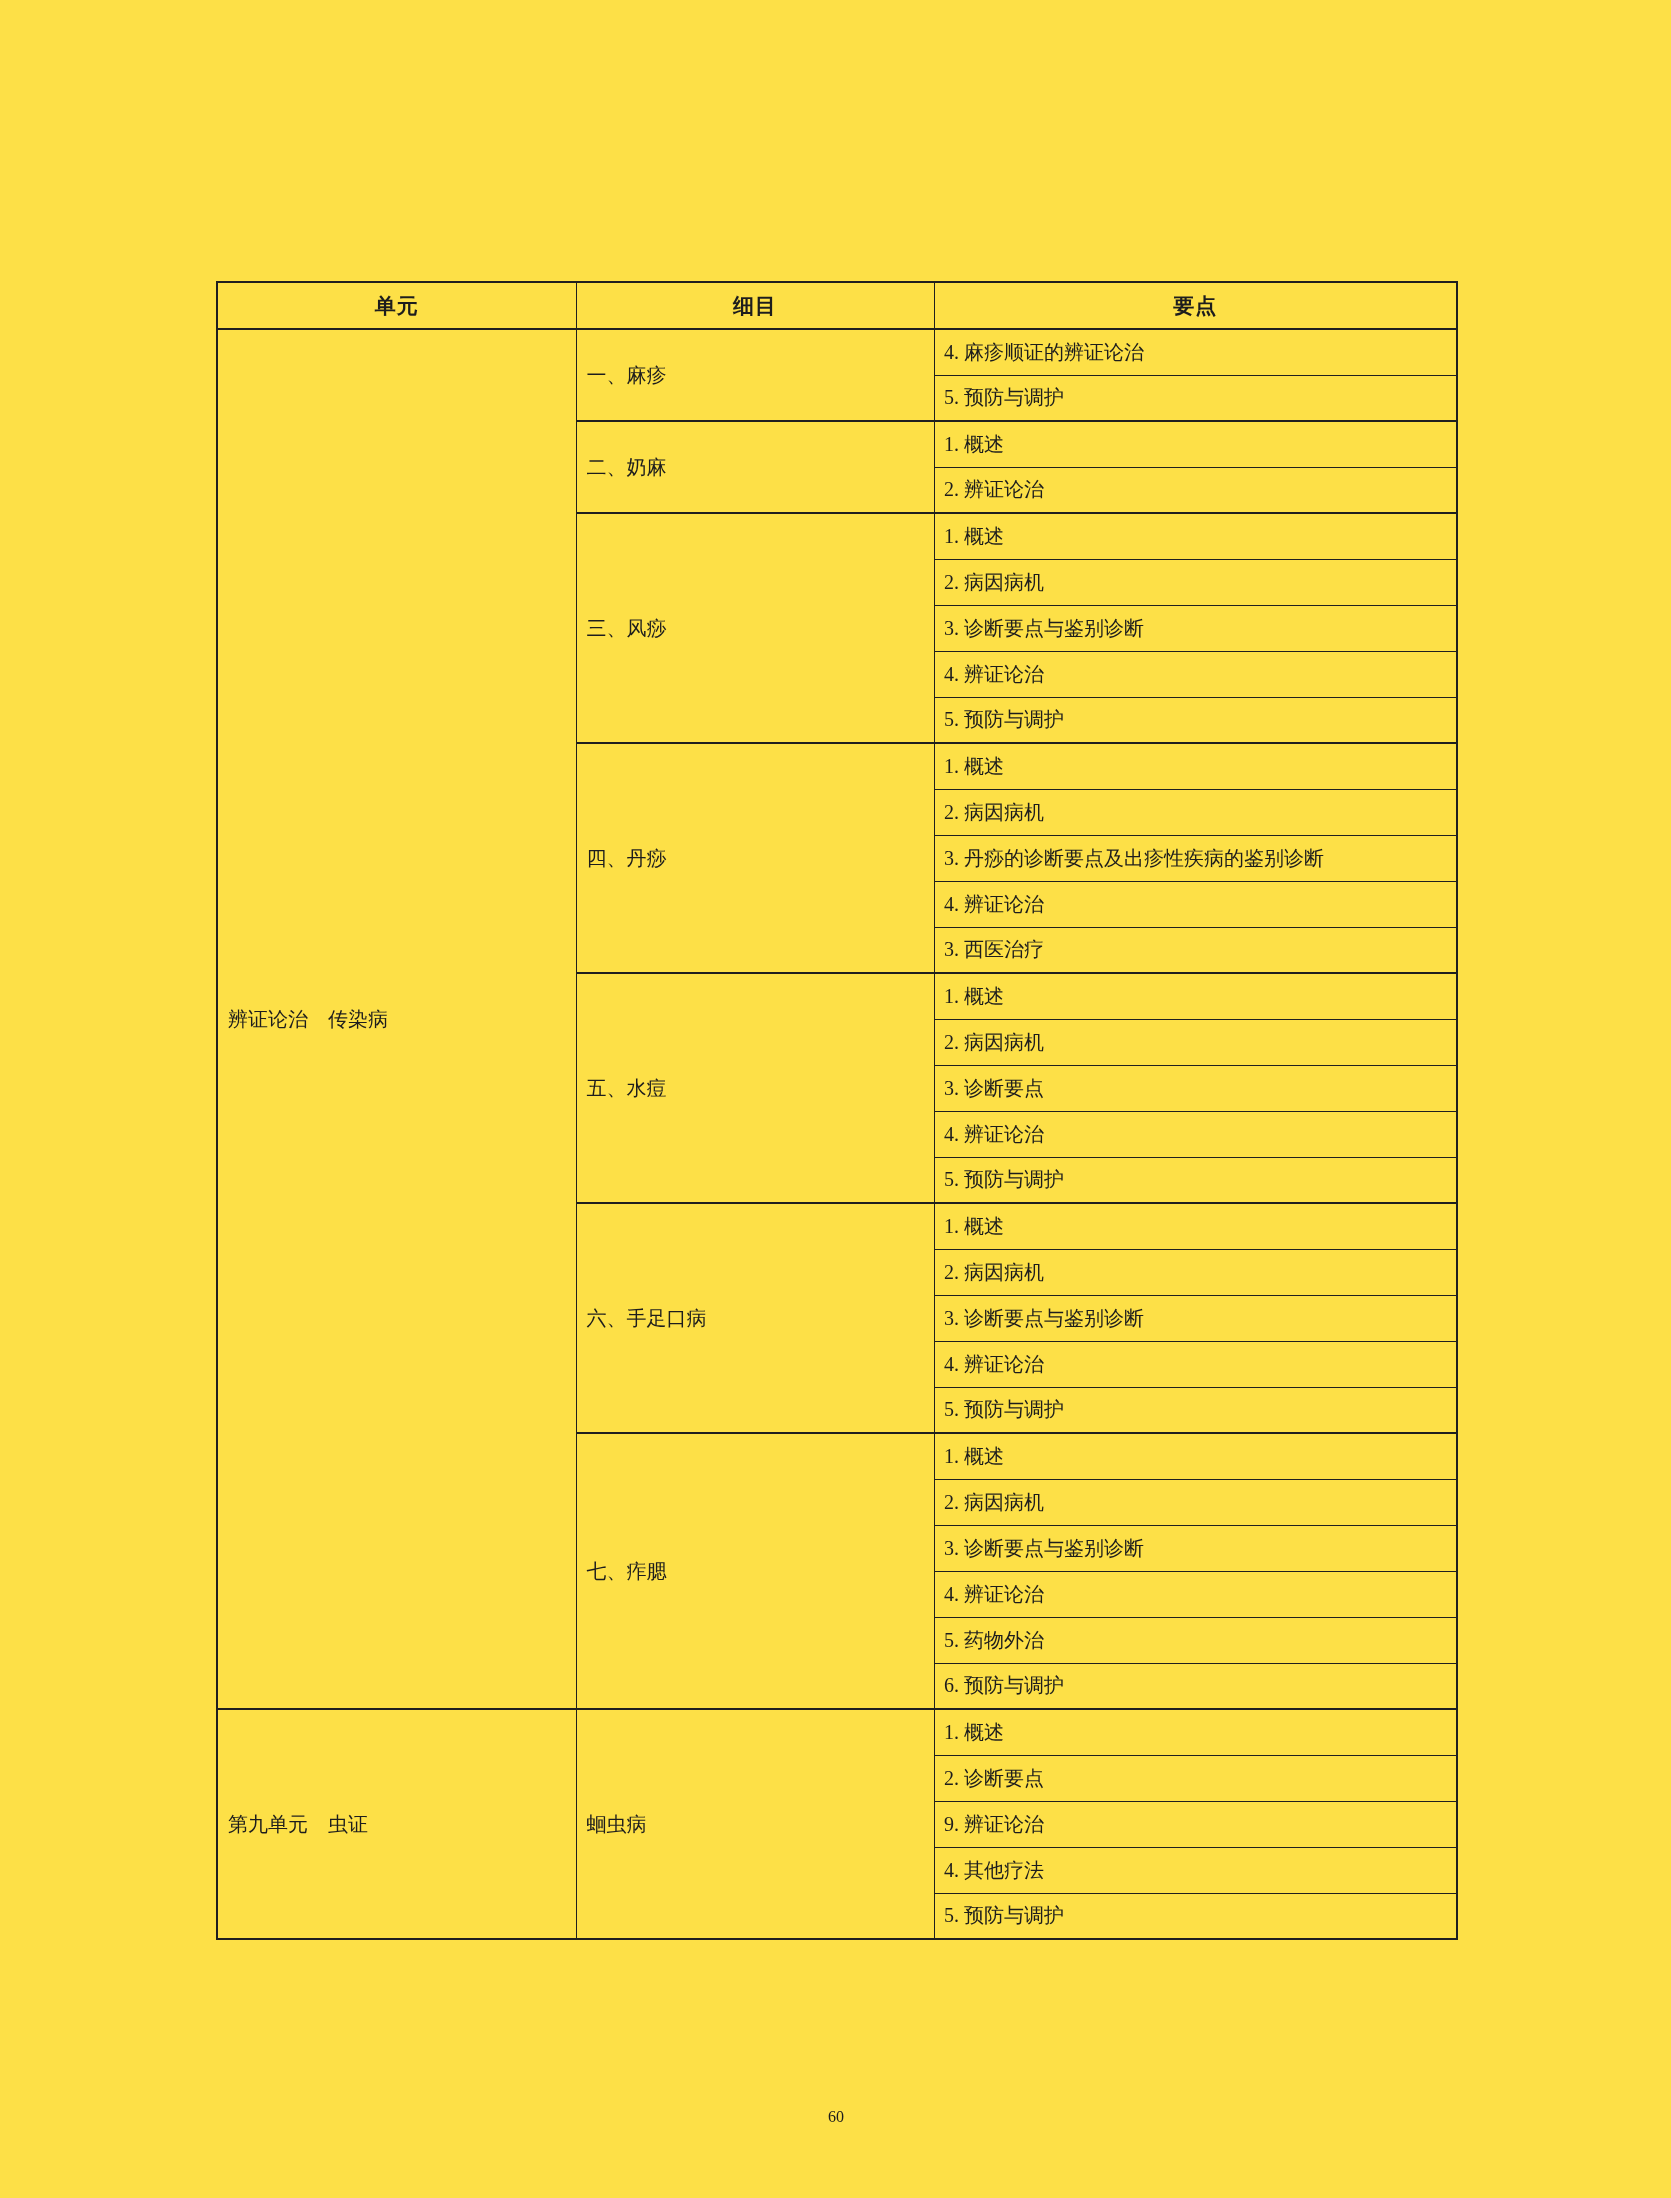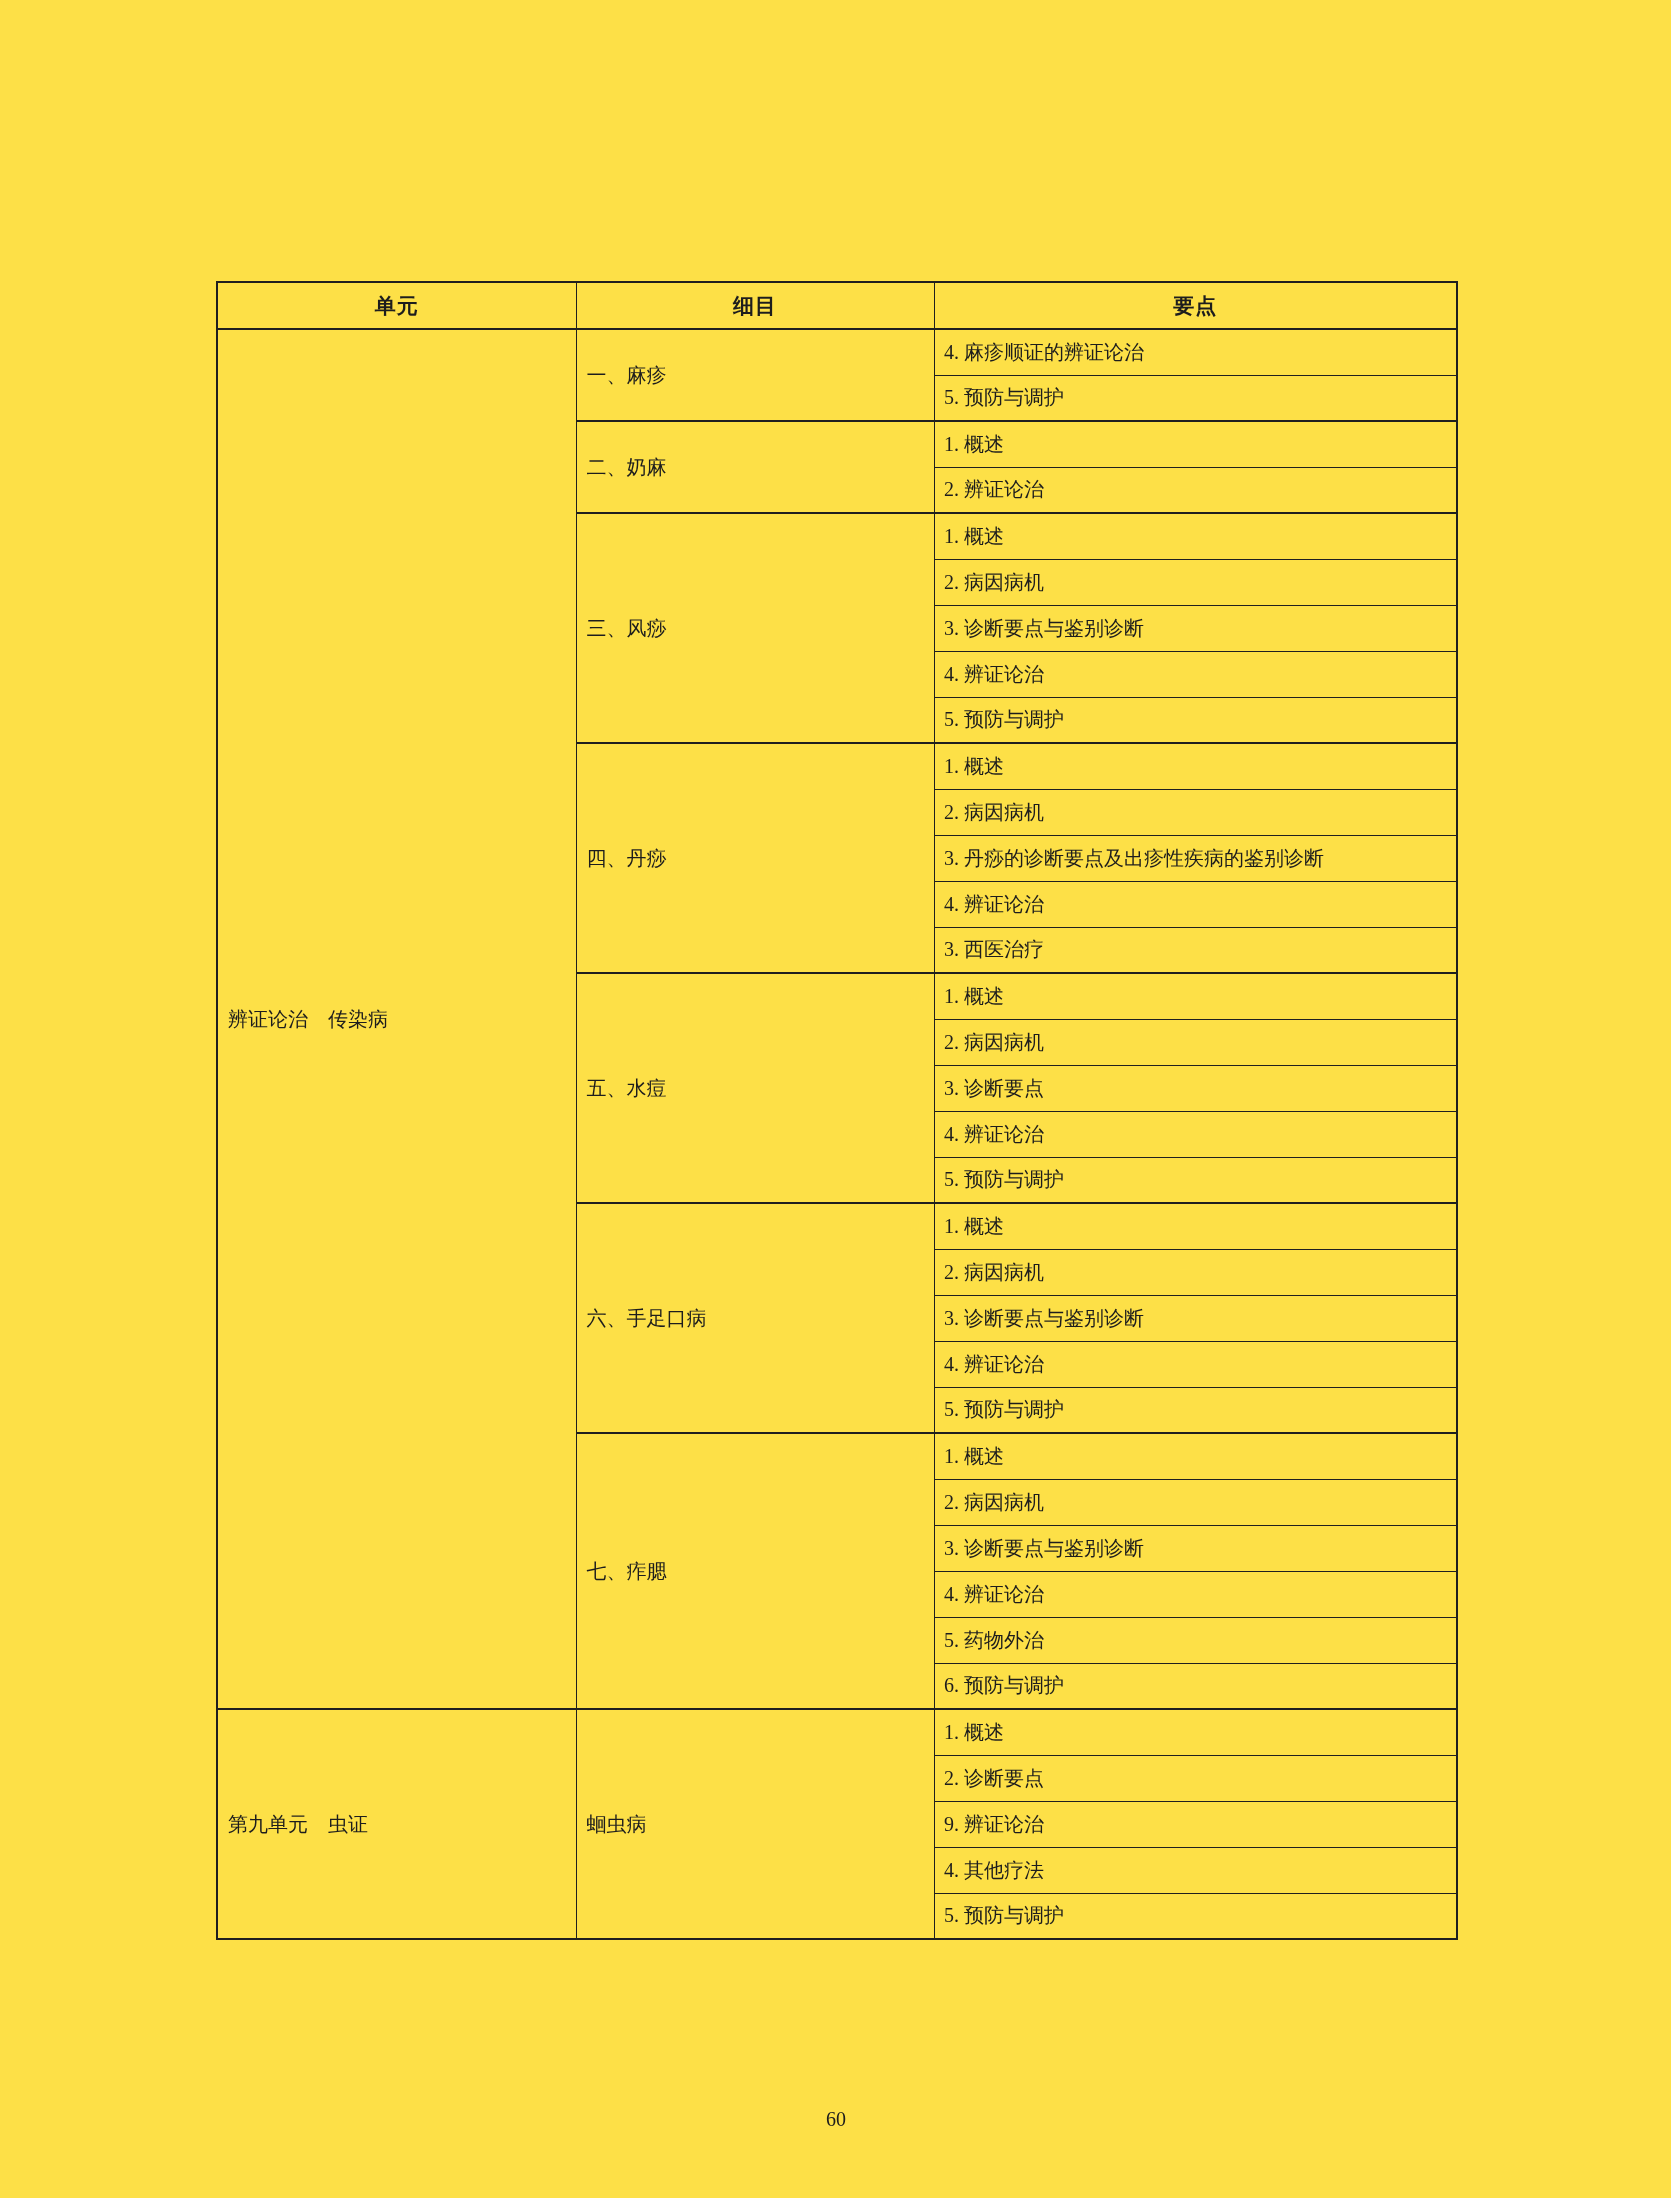--- a/index.html
+++ b/index.html
@@ -52,21 +52,21 @@
     padding-left: 9.6px;
     text-align: left;
   }
   tr.group-start td { border-top: 2.9px solid #1f1f1f; }
   .page-number {
     position: absolute;
     top: 2108px;
     left: 0;
     width: 100%;
     text-align: center;
-    font-size: 20px;
+    font-size: 16px;
     color: #1d1d1d;
   }
 </style>
 </head>
 <body>
 
 <div class="page">
 
   <table class="syllabus">
     <colgroup>

